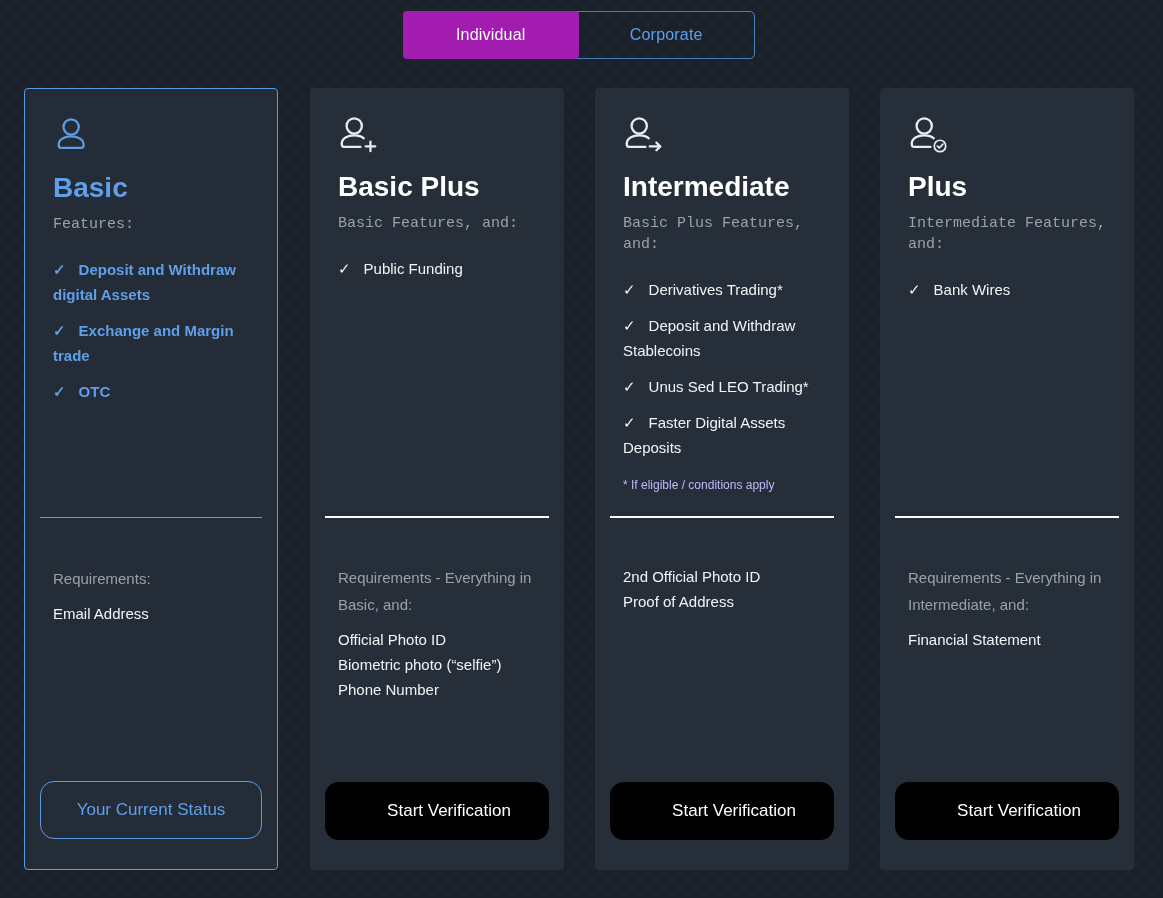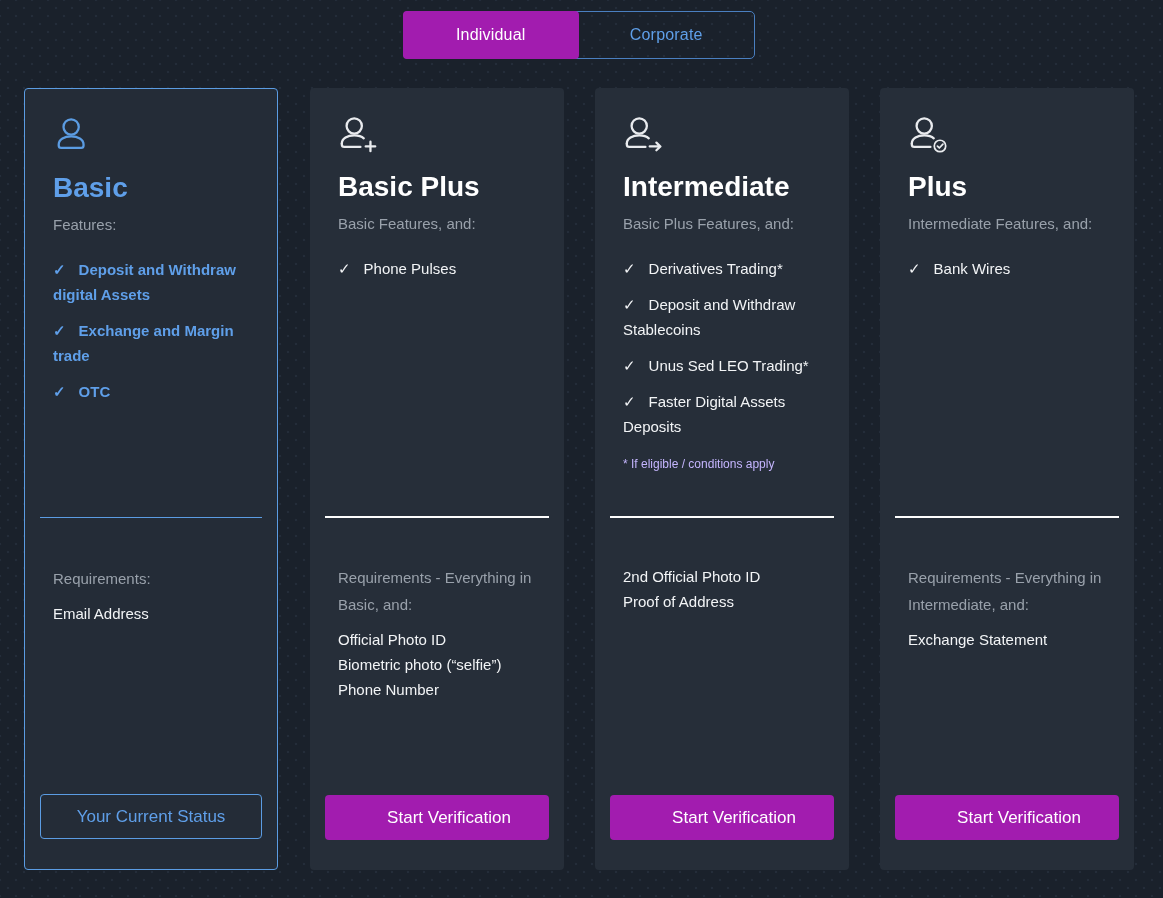--- a/index.html
+++ b/index.html
@@ -62,20 +62,21 @@
     margin-top:14px;
     font-size:28px; font-weight:bold; line-height:34px;
     color:#ffffff;
   }
   .card.highlight .card-title { color:#5f9fe9; }
 
   .card-subtitle {
     margin-top:9px;
     font-size:15px; line-height:21px;
     color:#99a1ab;
+    font-family:Liberation Mono, monospace;
   }
 
   .features { margin-top:22px; }
   .feature {
     font-size:15px; line-height:25px;
     margin-bottom:11px;
     color:#f2f4f6;
   }
   .card.highlight .feature { color:#5f9fe9;font-weight:bold; }
   .check { display:inline-block; margin-right:13px; font-size:15px; }
@@ -87,28 +88,28 @@
     border-top:2px solid #fdfdfd;
   }
   .card.highlight .divider { border-top:1.5px solid #5b9ce2; }
 
   .requirements { position:absolute; top:476px; left:28px; right:6px; }
   .req-heading { font-size:15px; line-height:27px; color:#99a1ab; margin-bottom:9px; }
   .req-item  { font-size:15px; line-height:25px; color:#f2f4f6; }
 
   .card-button {
     position:absolute; left:15px; right:15px; bottom:30px;
-    height:45px;
+    height:58px;
     display:flex; align-items:center; justify-content:center;
     font-size:17px;
-    border-radius:4px;
+    border-radius:14px;
     cursor:pointer;
     user-select:none;
   }
-  .card-button.filled { background:#a21caf; color:#ffffff;padding-left:24px; }
+  .card-button.filled { background:#000000; color:#ffffff;padding-left:24px; }
   .card-button.outlined {
     border:1px solid #5b9ce2;
     color:#5f9fe9;
     background:transparent;
   }
 </style>
 </head>
 <body>
 
 <div class="tabs">
@@ -146,21 +147,21 @@
       <svg viewBox="0 0 44 44">
         <circle class="stroke" cx="17" cy="12.5" r="8"></circle>
         <path class="stroke" d="M4 31 c0-5.5 6-8.5 13-8.5 5 0 8 1.2 10 3"></path>
         <path class="stroke" d="M4 31 v1 a2.5 2.5 0 0 0 2.5 2.5 h17"></path>
         <path class="stroke" d="M34 29 v10 M29 34 h10"></path>
       </svg>
     </span>
     <div class="card-title">Basic Plus</div>
     <div class="card-subtitle">Basic Features, and:</div>
     <div class="features">
-      <div class="feature"><span class="check">✓</span><span>Phone Pulses</span></div>
+      <div class="feature"><span class="check">✓</span><span>Public Funding</span></div>
     </div>
   </div>
   <div class="divider"></div>
   <div class="requirements">
     <div class="req-heading">Requirements - Everything in Basic, and:</div>
     <div class="req-item">Official Photo ID</div>
     <div class="req-item">Biometric photo (“selfie”)</div>
     <div class="req-item">Phone Number</div>
   </div>
   <div class="card-button filled">Start Verification</div>
@@ -207,16 +208,16 @@
     </span>
     <div class="card-title">Plus</div>
     <div class="card-subtitle">Intermediate Features, and:</div>
     <div class="features">
       <div class="feature"><span class="check">✓</span><span>Bank Wires</span></div>
     </div>
   </div>
   <div class="divider"></div>
   <div class="requirements">
     <div class="req-heading">Requirements - Everything in Intermediate, and:</div>
-    <div class="req-item">Exchange Statement</div>
+    <div class="req-item">Financial Statement</div>
   </div>
   <div class="card-button filled">Start Verification</div>
 </div>
 
 </body></html>

